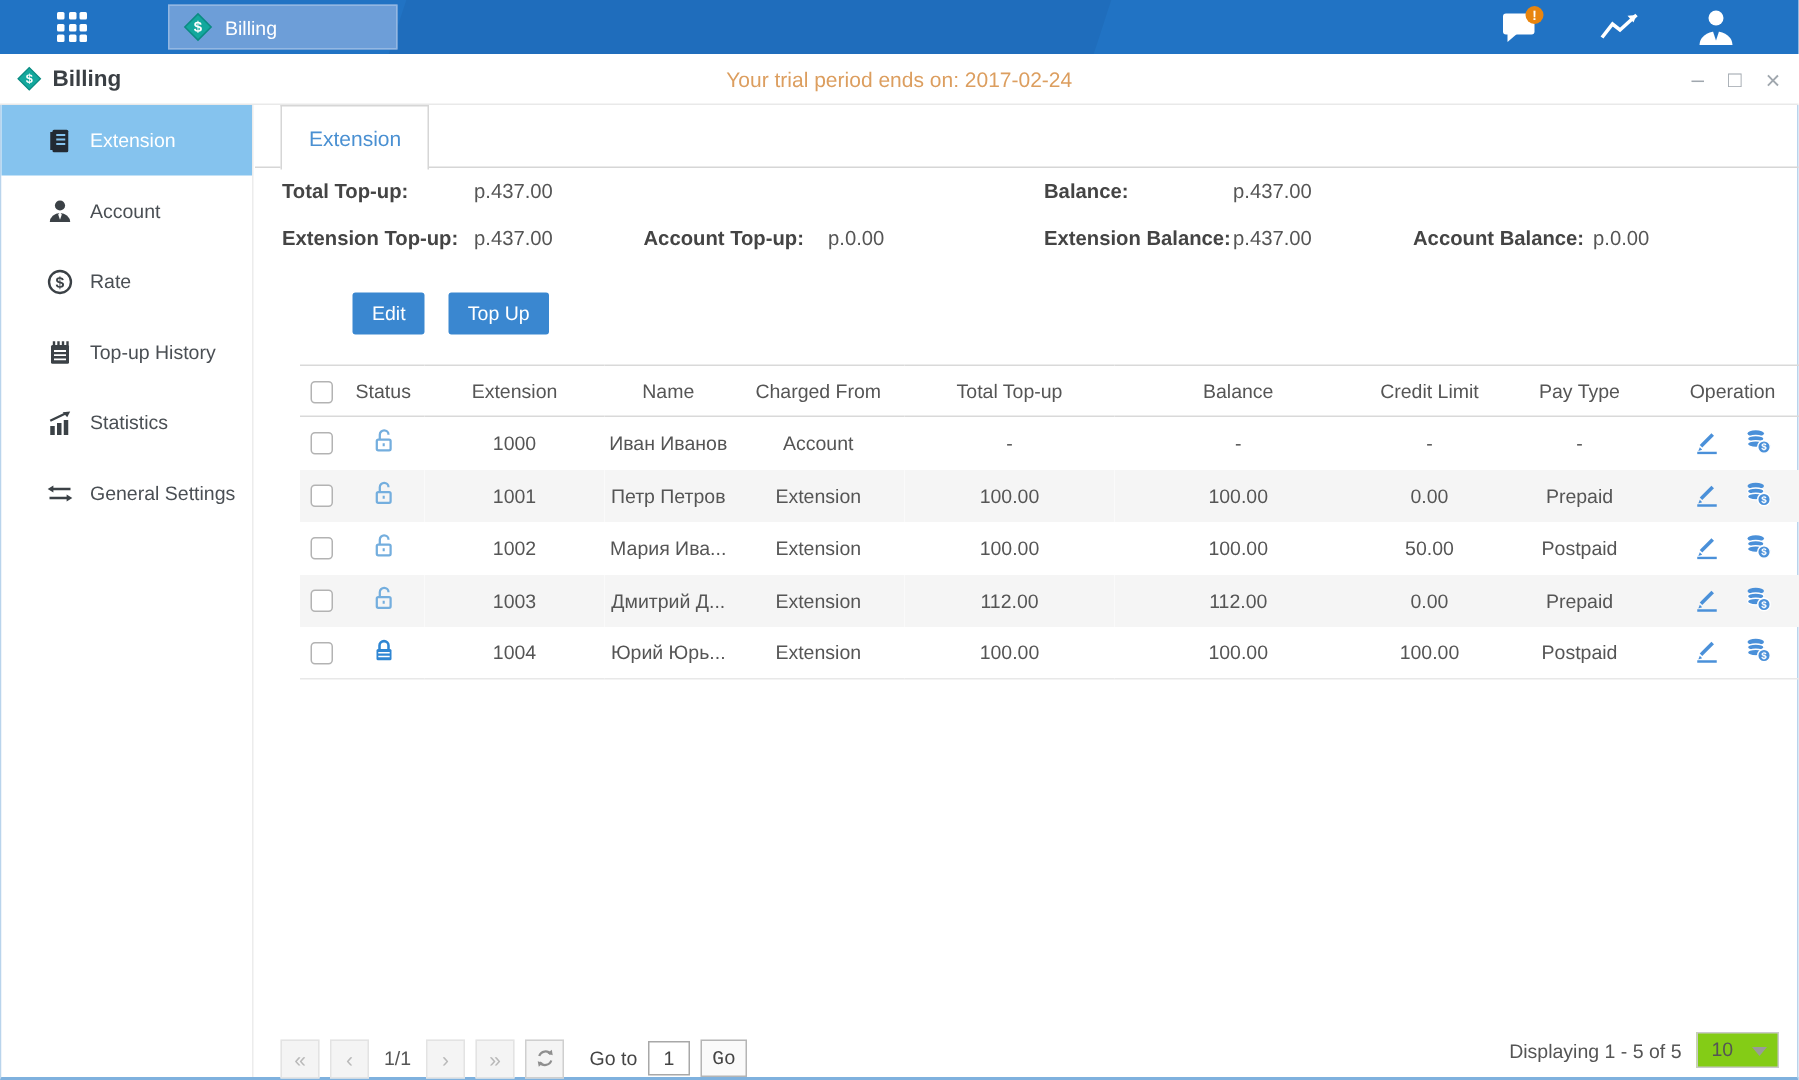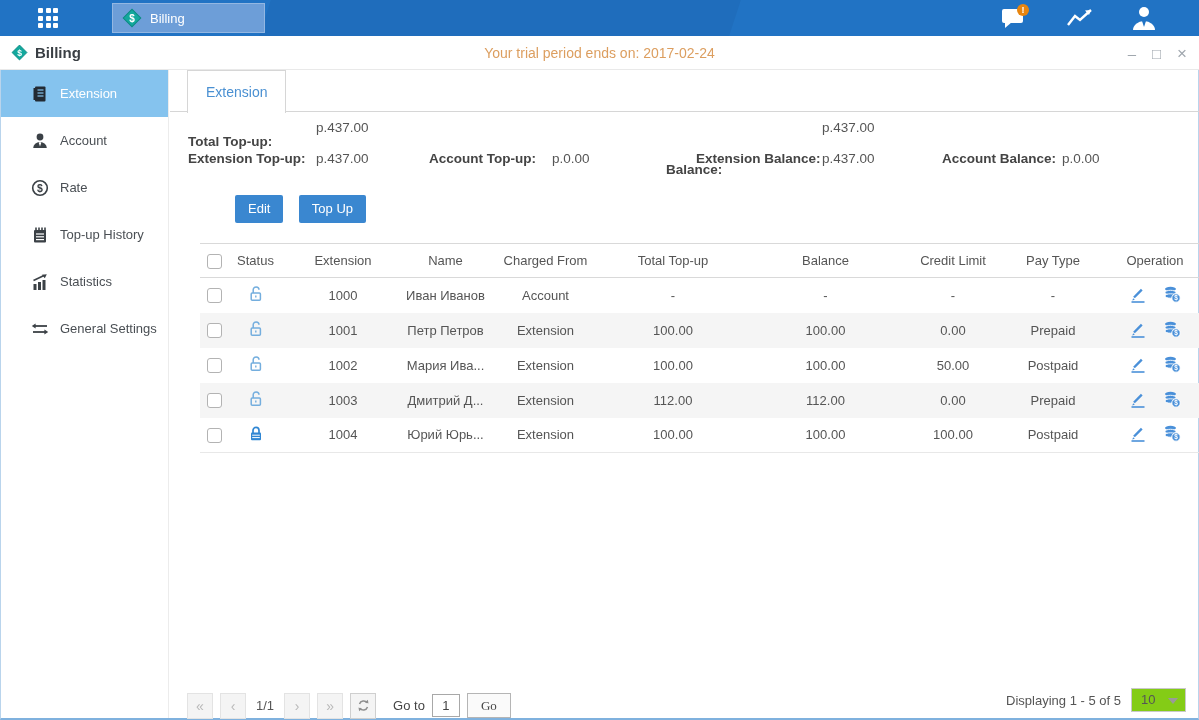--- a/index.html
+++ b/index.html
@@ -74,22 +74,22 @@
   
   .pager { position:absolute; left:17px; top:616px; width:999px; height:28px; font-size:13px; color:#555; }
   .pgroup { position:absolute; left:0; top:0; display:flex; align-items:center; gap:7px; }
   .pbtn { width:26px; height:26px; background:#f4f4f4; border:1px solid #e3e3e3; color:#b9b9b9;
     font-size:14px; display:flex; align-items:center; justify-content:center; cursor:pointer; }
   .pbtn.refresh { border-color:#cfcfcf; }
   .pageind { margin:12px 3px; color:#555; }
   .goto-label { margin-left:10px; color:#444; }
   .goto-input { width:28px; height:23px; border:1px solid #a8a8a8; font-size:13px; text-align:center;
     color:#444; font-family:"Liberation Sans",sans-serif; }
-  .go-btn { height:25px; padding:0 13px; border:1px solid #b5b5b5; background:#fafafa; color:#444;
-    font-size:13px; cursor:pointer; font-family:Liberation Serif, serif; }
+  .go-btn { height:25px; padding:0 7px; border:1px solid #b5b5b5; background:#fafafa; color:#444;
+    font-size:13px; cursor:pointer; font-family:Liberation Mono, monospace; }
   .pright { position:absolute; right:0; top:2px; display:flex; align-items:center; gap:10px; }
   .pselect { width:55px; height:24px; border:1px solid #c9c9c9; position:relative; cursor:pointer;
     font-size:13px; color:#555; line-height:22px; padding-left:9px; background:#84cc16; }
   .caret { position:absolute; right:7px; top:9px; width:0; height:0;
     border-left:5px solid transparent; border-right:5px solid transparent; border-top:6px solid #9a9a9a; }
 </style>
 </head>
 <body>
 
 <div class="topbar">
@@ -229,23 +229,23 @@
       </span>
       <span>General Settings</span>
     </div>
   </div>
 
   <div class="main">
     <div class="tabstrip">
       <div class="tab">Extension</div>
     </div>
 
-    <span class="lbl" style="left:18px;top:64px;">Total Top-up:</span>
+    <span class="lbl" style="left:18px;top:50px;">Total Top-up:</span>
     <span class="val" style="left:146px;top:50px;">p.437.00</span>
-    <span class="lbl" style="left:496px;top:50px;margin-top:42px;">Balance:</span>
+    <span class="lbl" style="left:526px;top:50px;">Balance:</span>
     <span class="val" style="left:652px;top:50px;">p.437.00</span>
 
     <span class="lbl" style="left:18px;top:81px;">Extension Top-up:</span>
     <span class="val" style="left:146px;top:81px;">p.437.00</span>
     <span class="lbl" style="left:259px;top:81px;">Account Top-up:</span>
     <span class="val" style="left:382px;top:81px;">p.0.00</span>
     <span class="lbl" style="left:526px;top:81px;">Extension Balance:</span>
     <span class="val" style="left:652px;top:81px;">p.437.00</span>
     <span class="lbl" style="left:772px;top:81px;">Account Balance:</span>
     <span class="val" style="left:892px;top:81px;">p.0.00</span>

